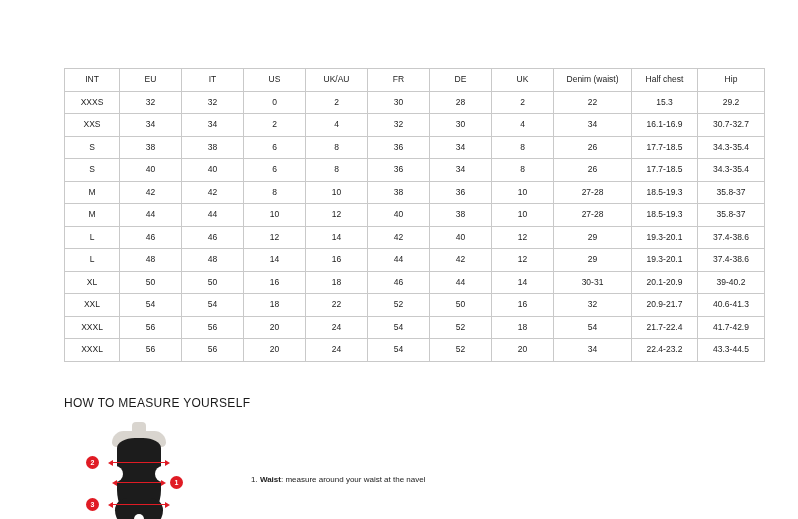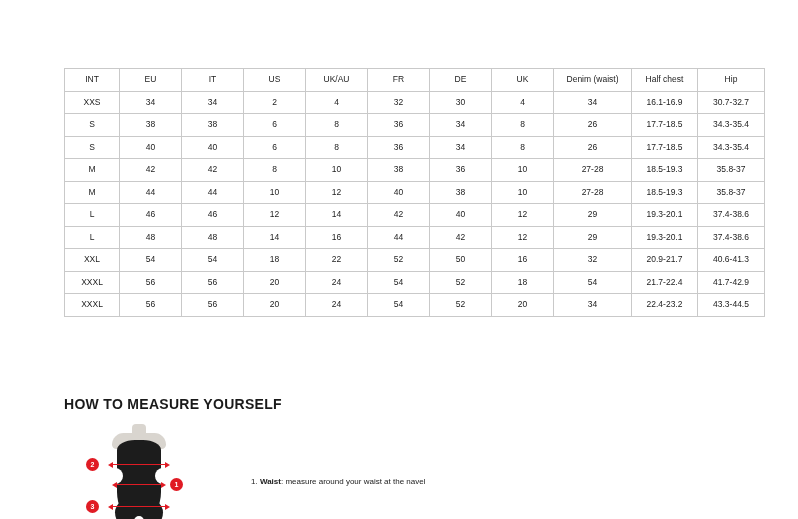--- a/index.html
+++ b/index.html
@@ -62,22 +62,22 @@
   col.c10 { width: 67px; }
 
   
   .measure-section {
     position: absolute;
     left: 64px;
     top: 348px;
     width: 680px;
   }
   .measure-title {
-    font-size: 14px;
-    font-weight: bold;
+    font-size: 12px;
+    font-weight: normal;
     letter-spacing: 0.3px;
     color: #1a1a1a;
     margin-bottom: 10px;
   }
   .measure-body {
     position: relative;
     display: flex;
     align-items: center;
     gap: 23px;
   }
@@ -250,20 +250,33 @@
           <th>FR</th>
           <th>DE</th>
           <th>UK</th>
           <th>Denim (waist)</th>
           <th>Half chest</th>
           <th>Hip</th>
         </tr>
       </thead>
       <tbody>
         <tr>
+          <td>XXXS</td>
+          <td>32</td>
+          <td>32</td>
+          <td>0</td>
+          <td>2</td>
+          <td>30</td>
+          <td>28</td>
+          <td>2</td>
+          <td>22</td>
+          <td>15.3</td>
+          <td>29.2</td>
+        </tr>
+        <tr>
           <td>XXS</td>
           <td>34</td>
           <td>34</td>
           <td>2</td>
           <td>4</td>
           <td>32</td>
           <td>30</td>
           <td>4</td>
           <td>34</td>
           <td>16.1-16.9</td>
@@ -341,20 +354,33 @@
           <td>14</td>
           <td>16</td>
           <td>44</td>
           <td>42</td>
           <td>12</td>
           <td>29</td>
           <td>19.3-20.1</td>
           <td>37.4-38.6</td>
         </tr>
         <tr>
+          <td>XL</td>
+          <td>50</td>
+          <td>50</td>
+          <td>16</td>
+          <td>18</td>
+          <td>46</td>
+          <td>44</td>
+          <td>14</td>
+          <td>30-31</td>
+          <td>20.1-20.9</td>
+          <td>39-40.2</td>
+        </tr>
+        <tr>
           <td>XXL</td>
           <td>54</td>
           <td>54</td>
           <td>18</td>
           <td>22</td>
           <td>52</td>
           <td>50</td>
           <td>16</td>
           <td>32</td>
           <td>20.9-21.7</td>

